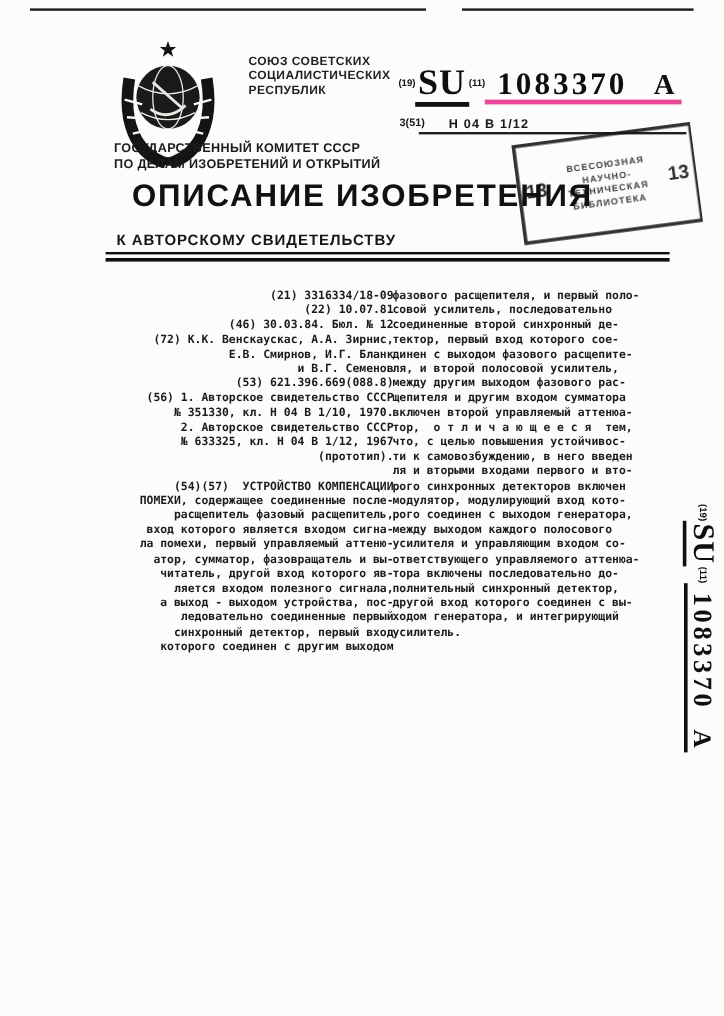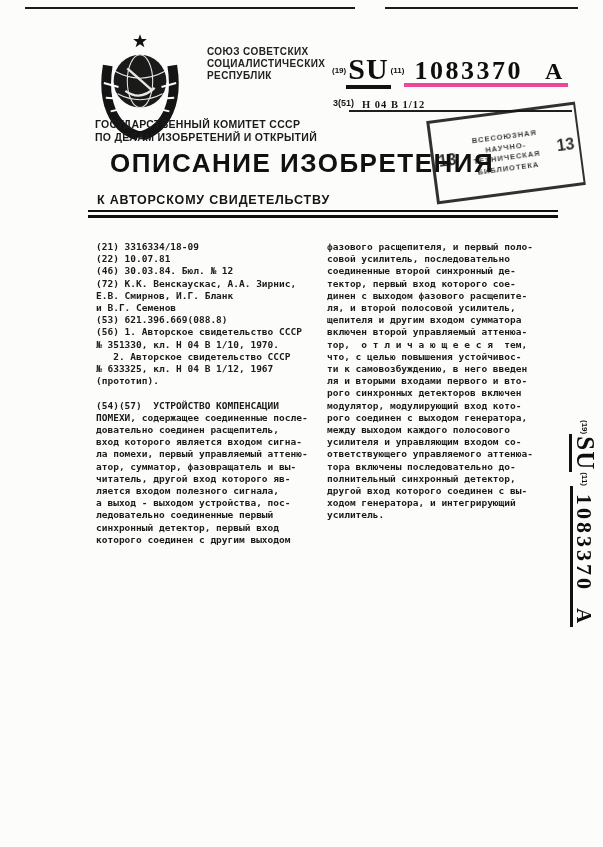--- a/index.html
+++ b/index.html
@@ -28,22 +28,22 @@
   #docnum .tiny{font-size:8px;font-weight:bold;vertical-align:6px;letter-spacing:0;}
   #docnum .su{font-family:"Liberation Serif",serif;font-size:30px;font-weight:bold;
     border-bottom:4px solid #111;padding:0 2px;letter-spacing:1px;}
   #docnum .numwrap{border-bottom:4px solid #ec4899;padding:0 6px 1px 10px;}
   #docnum .num{font-family:"Liberation Serif",serif;font-size:26px;font-weight:bold;letter-spacing:2.5px;}
   #docnum .kind{font-family:"Liberation Serif",serif;font-size:24px;font-weight:bold;margin-left:22px;}
 
   
   #ipc{left:333px;top:94px;white-space:nowrap;color:#161616;}
   #ipc .pre{font-size:9px;font-weight:bold;vertical-align:2px;margin-top:26px;}
-  #ipc .cls{font-family:Liberation Serif, serif;font-size:10.5px;font-weight:bold;
-    letter-spacing:1px;padding:0 8px 2px 8px;}
+  #ipc .cls{font-family:Liberation Sans, sans-serif;font-size:10.5px;font-weight:bold;
+    letter-spacing:1px;padding:0 8px 2px 20px;}
   #ipc-line{left:349px;top:110px;width:223px;height:2px;background:#1f1f1f;}
 
   
   #stamp{left:431px;top:111px;width:150px;height:84px;transform:rotate(-7.5deg);
     border:3px solid #161616;border-right-width:2px;box-sizing:border-box;
     display:flex;align-items:center;justify-content:space-between;
     padding:2px 4px;opacity:.88;filter:blur(.2px);}
   #stamp .thirteen{font-size:16px;font-weight:bold;color:#111;}
   #stamp .stamp-lines{text-align:center;font-size:7.5px;font-weight:bold;
     letter-spacing:1px;line-height:10.5px;color:#222;}
@@ -53,21 +53,21 @@
   #subtitle{left:97px;top:193px;font-size:12.5px;font-weight:bold;letter-spacing:.8px;color:#151515;}
 
   
   #rule{left:88px;top:210px;width:470px;height:3px;
     border-top:2px solid #101010;border-bottom:3px solid #101010;}
 
   
   .col{font-family:"DejaVu Sans Mono",monospace;font-size:9.5px;font-weight:bold;
     line-height:12.2px;color:#1b1b1b;}
   .col .line{white-space:pre;}
-  #col-left{left:96px;top:241px;width:232px;}
+  #col-left{left:96px;top:241px;width:232px;text-align:right;}
   #col-right{left:327px;top:241px;width:226px;}
 
   
   #side-id{left:599px;top:420px;transform-origin:0 0;transform:rotate(90deg);
     white-space:nowrap;color:#0e0e0e;}
   #side-id .tiny{font-size:8px;font-weight:bold;vertical-align:5px;}
   #side-id .su{font-family:"Liberation Serif",serif;font-size:25px;font-weight:bold;
     border-bottom:3px solid #111;padding:0 2px;letter-spacing:1px;}
   #side-id .numwrap{border-bottom:3px solid #111;padding:0 4px 1px 8px;}
   #side-id .num{font-family:"Liberation Serif",serif;font-size:22px;font-weight:bold;letter-spacing:3px;}
@@ -138,38 +138,39 @@
     <div class="line">и В.Г. Семенов</div>
     <div class="line">(53) 621.396.669(088.8)</div>
     <div class="line">(56) 1. Авторское свидетельство СССР</div>
     <div class="line">№ 351330, кл. Н 04 В 1/10, 1970.</div>
     <div class="line">   2. Авторское свидетельство СССР</div>
     <div class="line">№ 633325, кл. Н 04 В 1/12, 1967</div>
     <div class="line">(прототип).</div>
     <div class="line">&nbsp;</div>
     <div class="line">(54)(57)  УСТРОЙСТВО КОМПЕНСАЦИИ</div>
     <div class="line">ПОМЕХИ, содержащее соединенные после-</div>
-    <div class="line">довательно соединен расщепитель,</div>
+    <div class="line">расщепитель фазовый расщепитель,</div>
     <div class="line">вход которого является входом сигна-</div>
     <div class="line">ла помехи, первый управляемый аттеню-</div>
     <div class="line">атор, сумматор, фазовращатель и вы-</div>
     <div class="line">читатель, другой вход которого яв-</div>
     <div class="line">ляется входом полезного сигнала,</div>
     <div class="line">а выход - выходом устройства, пос-</div>
     <div class="line">ледовательно соединенные первый</div>
     <div class="line">синхронный детектор, первый вход</div>
     <div class="line">которого соединен с другим выходом</div>
   </div>
 <div class="abs col" id="col-right">
     <div class="line">фазового расщепителя, и первый поло-</div>
     <div class="line">совой усилитель, последовательно</div>
     <div class="line">соединенные второй синхронный де-</div>
     <div class="line">тектор, первый вход которого сое-</div>
     <div class="line">динен с выходом фазового расщепите-</div>
     <div class="line">ля, и второй полосовой усилитель,</div>
+    <div class="line">между другим выходом фазового рас-</div>
     <div class="line">щепителя и другим входом сумматора</div>
     <div class="line">включен второй управляемый аттенюа-</div>
     <div class="line">тор,  о т л и ч а ю щ е е с я  тем,</div>
     <div class="line">что, с целью повышения устойчивос-</div>
     <div class="line">ти к самовозбуждению, в него введен</div>
     <div class="line">ля и вторыми входами первого и вто-</div>
     <div class="line">рого синхронных детекторов включен</div>
     <div class="line">модулятор, модулирующий вход кото-</div>
     <div class="line">рого соединен с выходом генератора,</div>
     <div class="line">между выходом каждого полосового</div>

